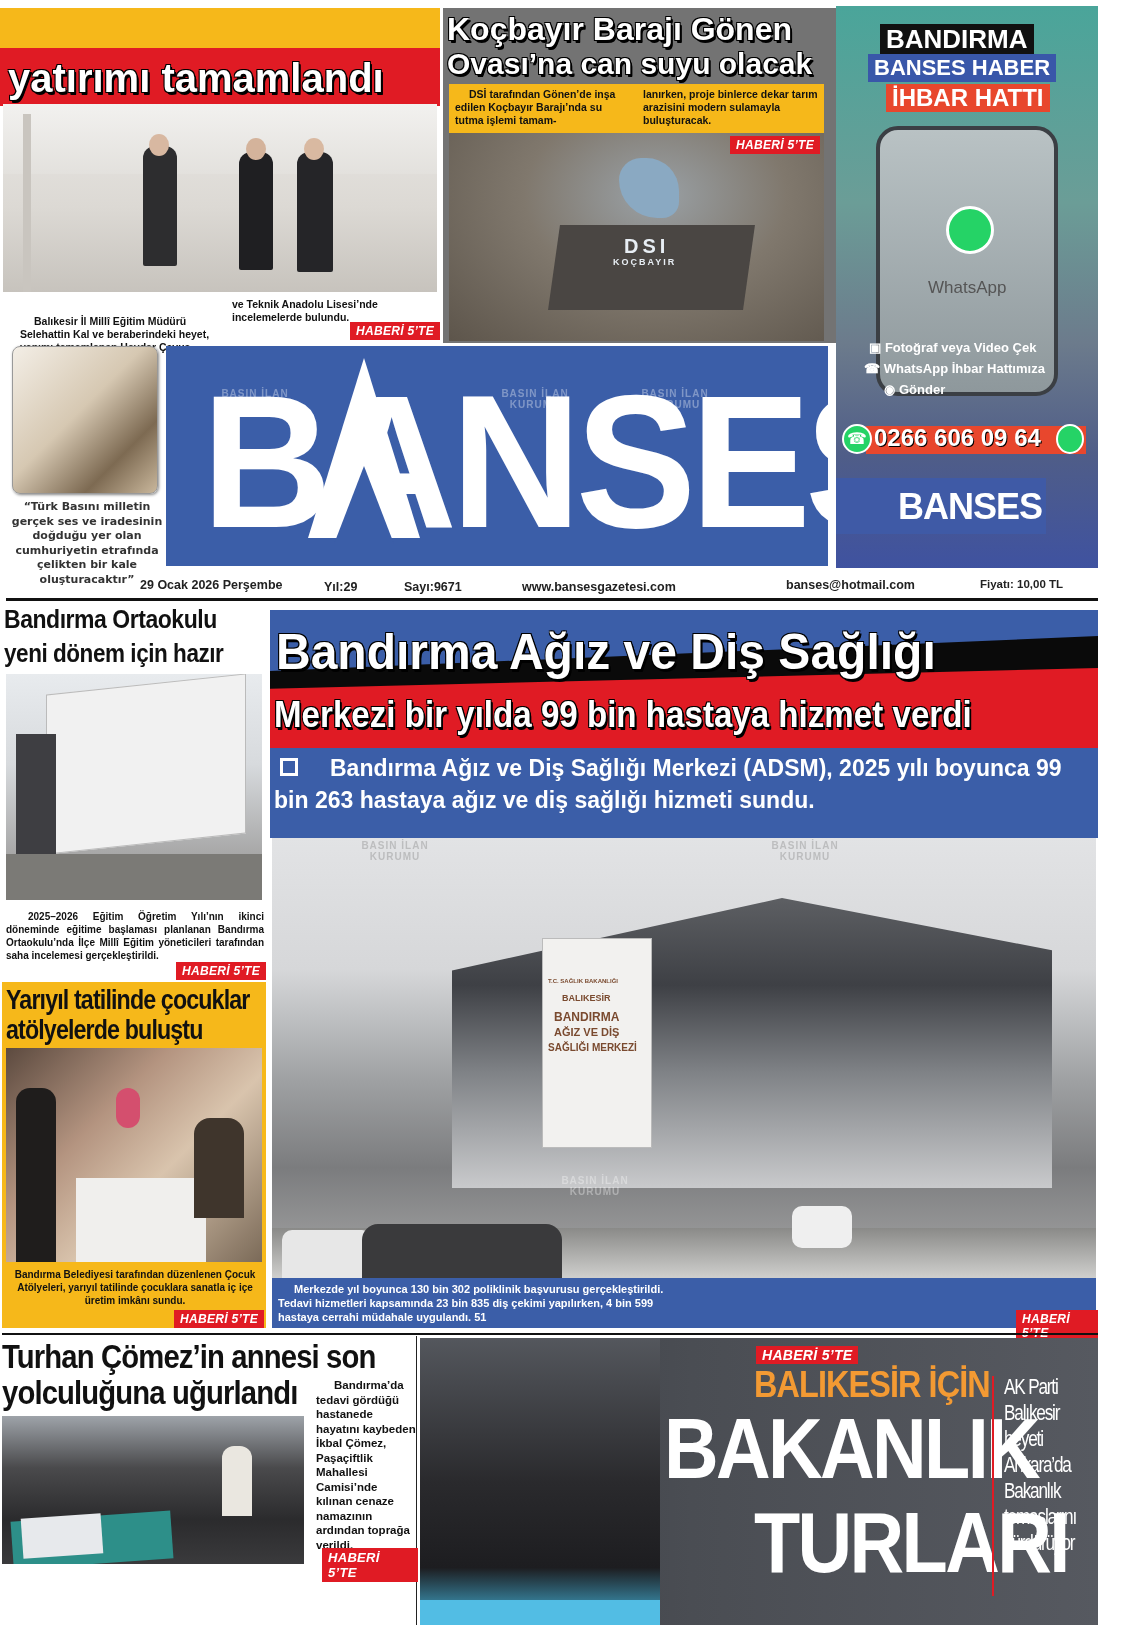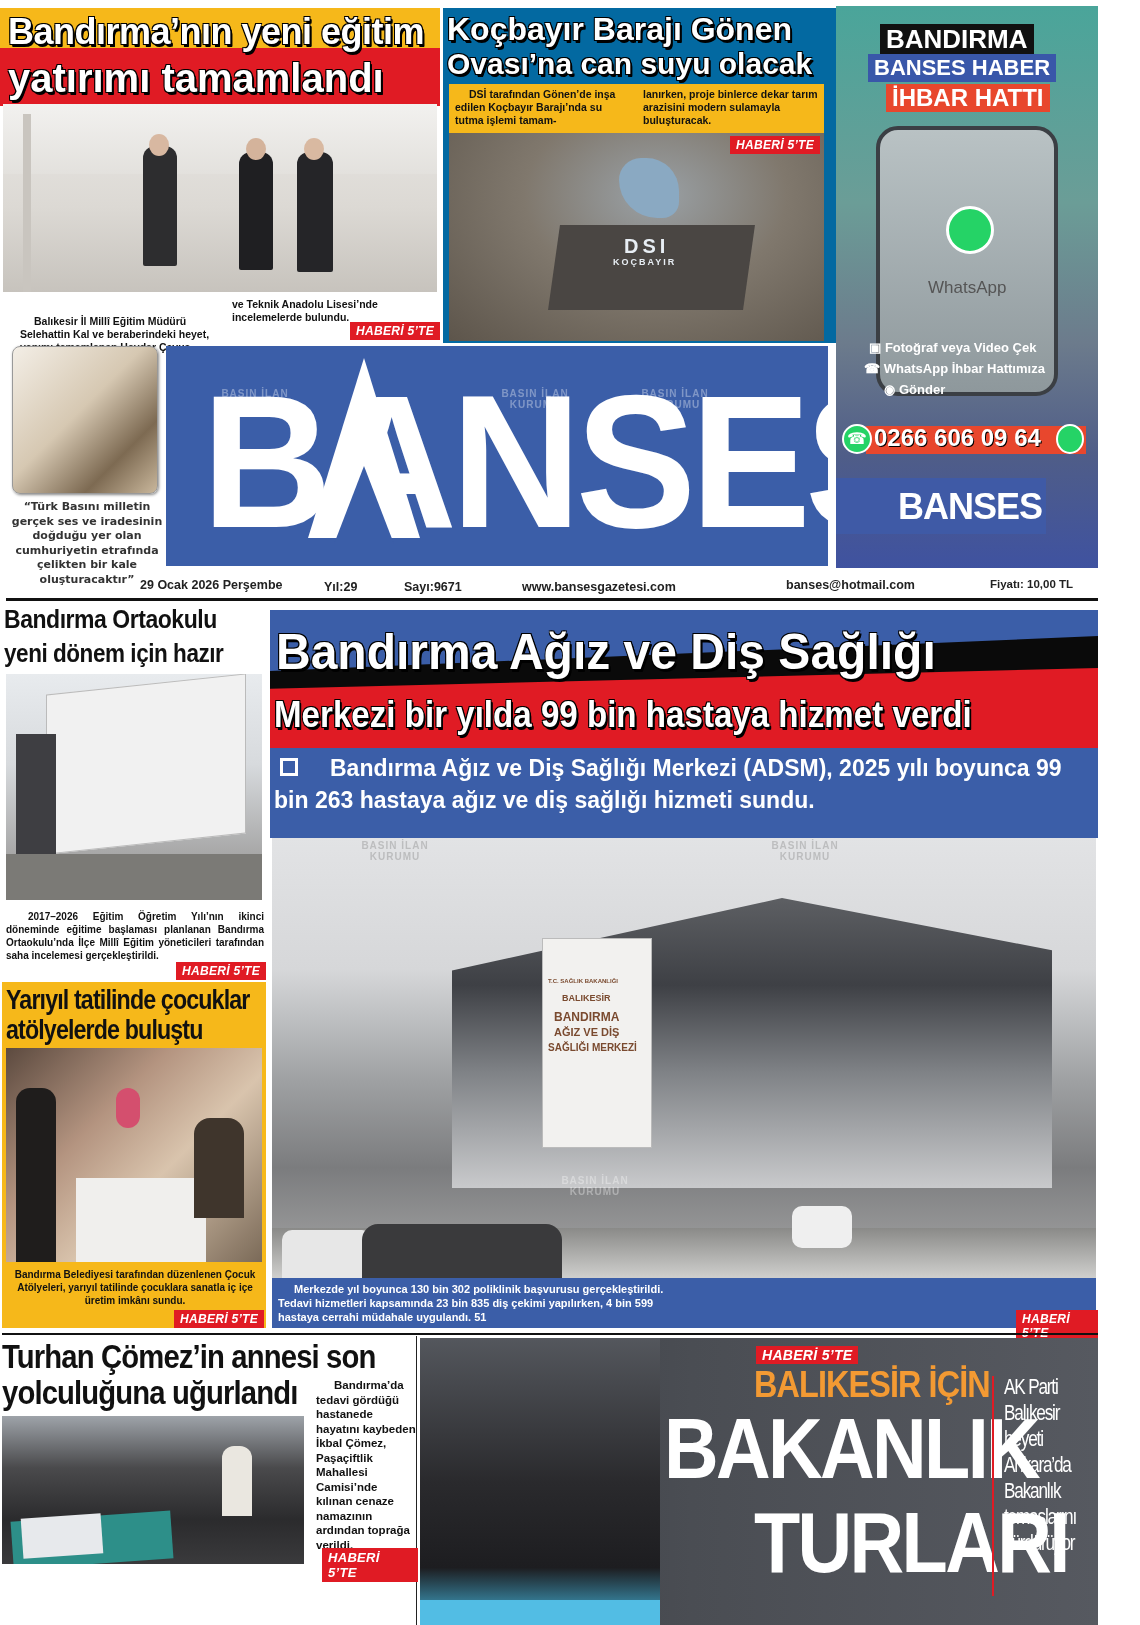--- a/index.html
+++ b/index.html
@@ -11,38 +11,37 @@
 .photo{position:absolute;overflow:hidden}
 .caption{font-size:10.5px;font-weight:bold;line-height:13px;color:#111}
 .wm{position:absolute;color:rgba(255,255,255,.35);font-size:10px;font-weight:bold;letter-spacing:1px;text-align:center;line-height:11px;pointer-events:none}
 </style>
 </head>
 <body>
 
 <div class="abs" style="left:0;top:8px;width:440px;height:335px;">
   <div class="abs" style="left:0;top:0;width:440px;height:40px;background:#f6b81a;"></div>
   <div class="abs" style="left:0;top:40px;width:440px;height:58px;background:#e01b24;"></div>
-  <div class="abs outline-text" style="left:8px;top:2px;font-size:36px;line-height:44px;white-space:nowrap;letter-spacing:-0.5px;">Bandırma’nın yeni eğitim</div>
   <div class="abs outline-text" style="left:8px;top:46px;font-size:40px;line-height:48px;white-space:nowrap;">yatırımı tamamlandı</div>
   <div class="photo" style="left:3px;top:96px;width:434px;height:188px;background:linear-gradient(180deg,#e9e7e4 0%,#dcd9d4 55%,#c7c3bd 100%);">
     <div class="abs" style="left:0;top:0;width:434px;height:70px;background:linear-gradient(180deg,#f2f1ef,#e3e1dd);"></div>
     <div class="abs" style="left:20px;top:10px;width:8px;height:178px;background:#c9c5bf;"></div>
     <div class="abs" style="left:140px;top:42px;width:34px;height:120px;background:#2d2d2f;border-radius:12px 12px 2px 2px;"></div>
     <div class="abs" style="left:146px;top:30px;width:20px;height:22px;background:#d8b8a1;border-radius:50%;"></div>
     <div class="abs" style="left:236px;top:48px;width:34px;height:118px;background:#1f1f22;border-radius:12px 12px 2px 2px;"></div>
     <div class="abs" style="left:243px;top:34px;width:20px;height:22px;background:#d4b39b;border-radius:50%;"></div>
     <div class="abs" style="left:294px;top:48px;width:36px;height:120px;background:#252528;border-radius:12px 12px 2px 2px;"></div>
     <div class="abs" style="left:301px;top:34px;width:20px;height:22px;background:#d9b9a1;border-radius:50%;"></div>
   </div>
   <div class="abs caption" style="left:20px;top:307px;width:200px;text-indent:14px;">Balıkesir İl Millî Eğitim Müdürü Selehattin Kal ve beraberindeki heyet, yapımı tamamlanan Haydar Çavuş Ticaret Mesleki</div>
   <div class="abs caption" style="left:232px;top:290px;width:205px;">ve Teknik Anadolu Lisesi’nde incelemelerde bulundu.</div>
   <div class="haberi" style="left:350px;top:314px;">HABERİ 5’TE</div>
 </div>
 
-<div class="abs" style="left:443px;top:8px;width:468px;height:335px;background:#0369a1;">
+<div class="abs" style="left:443px;top:8px;width:468px;height:335px;background:#737373;">
   <div class="abs outline-text" style="left:4px;top:2px;font-size:32px;line-height:38px;white-space:nowrap;">Koçbayır Barajı Gönen</div>
   <div class="abs outline-text" style="left:4px;top:38px;font-size:30px;line-height:36px;white-space:nowrap;">Ovası’na can suyu olacak</div>
   <div class="abs" style="left:6px;top:76px;width:375px;height:110px;background:#f6b81a;"></div>
   <div class="abs caption" style="left:12px;top:80px;width:178px;text-indent:14px;">DSİ tarafından Gönen’de inşa edilen Koçbayır Barajı’nda su tutma işlemi tamam-</div>
   <div class="abs caption" style="left:200px;top:80px;width:178px;">lanırken, proje binlerce dekar tarım arazisini modern sulamayla buluşturacak.</div>
   <div class="photo" style="left:6px;top:125px;width:375px;height:208px;background:radial-gradient(ellipse at 55% 30%,#9aa1a6 0%,#80786d 45%,#5d554b 100%);">
     <div class="abs" style="left:170px;top:25px;width:60px;height:60px;background:#8aa9c2;border-radius:40% 60% 30% 70%;"></div>
     <div class="abs" style="left:105px;top:92px;width:195px;height:85px;background:#4a4643;transform:skewX(-8deg);"></div>
     <div class="abs" style="left:175px;top:102px;color:#e8eef4;font-weight:bold;font-size:20px;letter-spacing:4px;">DSI</div>
     <div class="abs" style="left:164px;top:124px;color:#e8eef4;font-weight:bold;font-size:9px;letter-spacing:2px;">KOÇBAYIR</div>
@@ -82,33 +81,33 @@
   <div class="abs" style="left:142px;top:12px;width:0;height:0;border-left:56px solid transparent;border-right:56px solid transparent;border-bottom:180px solid #fff;"></div>
   <div class="abs" style="left:168px;top:120px;width:60px;height:78px;background:#3b5ea8;clip-path:polygon(50% 0,100% 100%,0 100%);"></div>
 </div>
 
 <div class="abs" style="left:0;top:576px;width:1100px;height:22px;font-size:12.5px;font-weight:bold;color:#222;">
   <span class="abs" style="left:140px;top:2px;">29 Ocak 2026 Perşembe</span>
   <span class="abs" style="left:324px;top:4px;">Yıl:29</span>
   <span class="abs" style="left:404px;top:4px;">Sayı:9671</span>
   <span class="abs" style="left:522px;top:4px;">www.bansesgazetesi.com</span>
   <span class="abs" style="left:786px;top:2px;">banses@hotmail.com</span>
-  <span class="abs" style="left:980px;top:2px;font-size:11.5px;margin-left:10px;">Fiyatı: 10,00 TL</span>
+  <span class="abs" style="left:980px;top:2px;font-size:11.5px;">Fiyatı: 10,00 TL</span>
 </div>
 <div class="abs" style="left:6px;top:598px;width:1092px;height:3px;background:#111;"></div>
 
 <div class="abs" style="left:0;top:604px;width:268px;height:376px;">
   <div class="abs" style="left:4px;top:0;font-weight:bold;font-size:25px;line-height:30px;letter-spacing:-0.5px;white-space:nowrap;transform:scaleX(.92);transform-origin:left;">Bandırma Ortaokulu</div>
   <div class="abs" style="left:4px;top:34px;font-weight:bold;font-size:25px;line-height:30px;letter-spacing:-0.5px;white-space:nowrap;transform:scaleX(.9);transform-origin:left;">yeni dönem için hazır</div>
   <div class="photo" style="left:6px;top:70px;width:256px;height:226px;background:linear-gradient(180deg,#e8ebee 0%,#d7dadd 40%,#a7a7a7 80%,#8b8a88 100%);">
     <div class="abs" style="left:40px;top:10px;width:200px;height:160px;background:#f1f1f1;border:1px solid #bbb;transform:skewY(-6deg);"></div>
     <div class="abs" style="left:10px;top:60px;width:40px;height:130px;background:#3e3e42;"></div>
     <div class="abs" style="left:0;top:180px;width:256px;height:46px;background:#7b7a76;"></div>
   </div>
-  <div class="abs" style="left:6px;top:306px;width:258px;font-size:10px;line-height:13px;text-indent:22px;text-align:justify;font-weight:bold;">2017–2026 Eğitim Öğretim Yılı’nın ikinci döneminde eğitime başlaması planlanan Bandırma Ortaokulu’nda İlçe Millî Eğitim yöneticileri tarafından saha incelemesi gerçekleştirildi.</div>
+  <div class="abs" style="left:6px;top:306px;width:258px;font-size:10px;line-height:13px;text-indent:22px;text-align:justify;font-weight:bold;">2025–2026 Eğitim Öğretim Yılı’nın ikinci döneminde eğitime başlaması planlanan Bandırma Ortaokulu’nda İlçe Millî Eğitim yöneticileri tarafından saha incelemesi gerçekleştirildi.</div>
   <div class="haberi" style="left:176px;top:358px;">HABERİ 5’TE</div>
 </div>
 
 <div class="abs" style="left:2px;top:982px;width:264px;height:346px;background:#f6b81a;">
   <div class="abs" style="left:4px;top:2px;font-weight:bold;font-size:27px;line-height:32px;letter-spacing:-1px;white-space:nowrap;transform:scaleX(.86);transform-origin:left;">Yarıyıl tatilinde çocuklar</div>
   <div class="abs" style="left:4px;top:32px;font-weight:bold;font-size:27px;line-height:32px;letter-spacing:-1px;white-space:nowrap;transform:scaleX(.86);transform-origin:left;">atölyelerde buluştu</div>
   <div class="photo" style="left:4px;top:66px;width:256px;height:214px;background:linear-gradient(135deg,#5c4a3f 0%,#b49480 35%,#d9c4ad 60%,#7b6a58 100%);">
     <div class="abs" style="left:70px;top:130px;width:130px;height:84px;background:#f0efed;"></div>
     <div class="abs" style="left:10px;top:40px;width:40px;height:174px;background:#1f1d1c;border-radius:14px 14px 0 0;"></div>
     <div class="abs" style="left:188px;top:70px;width:50px;height:100px;background:#3f352c;border-radius:16px 16px 0 0;"></div>

